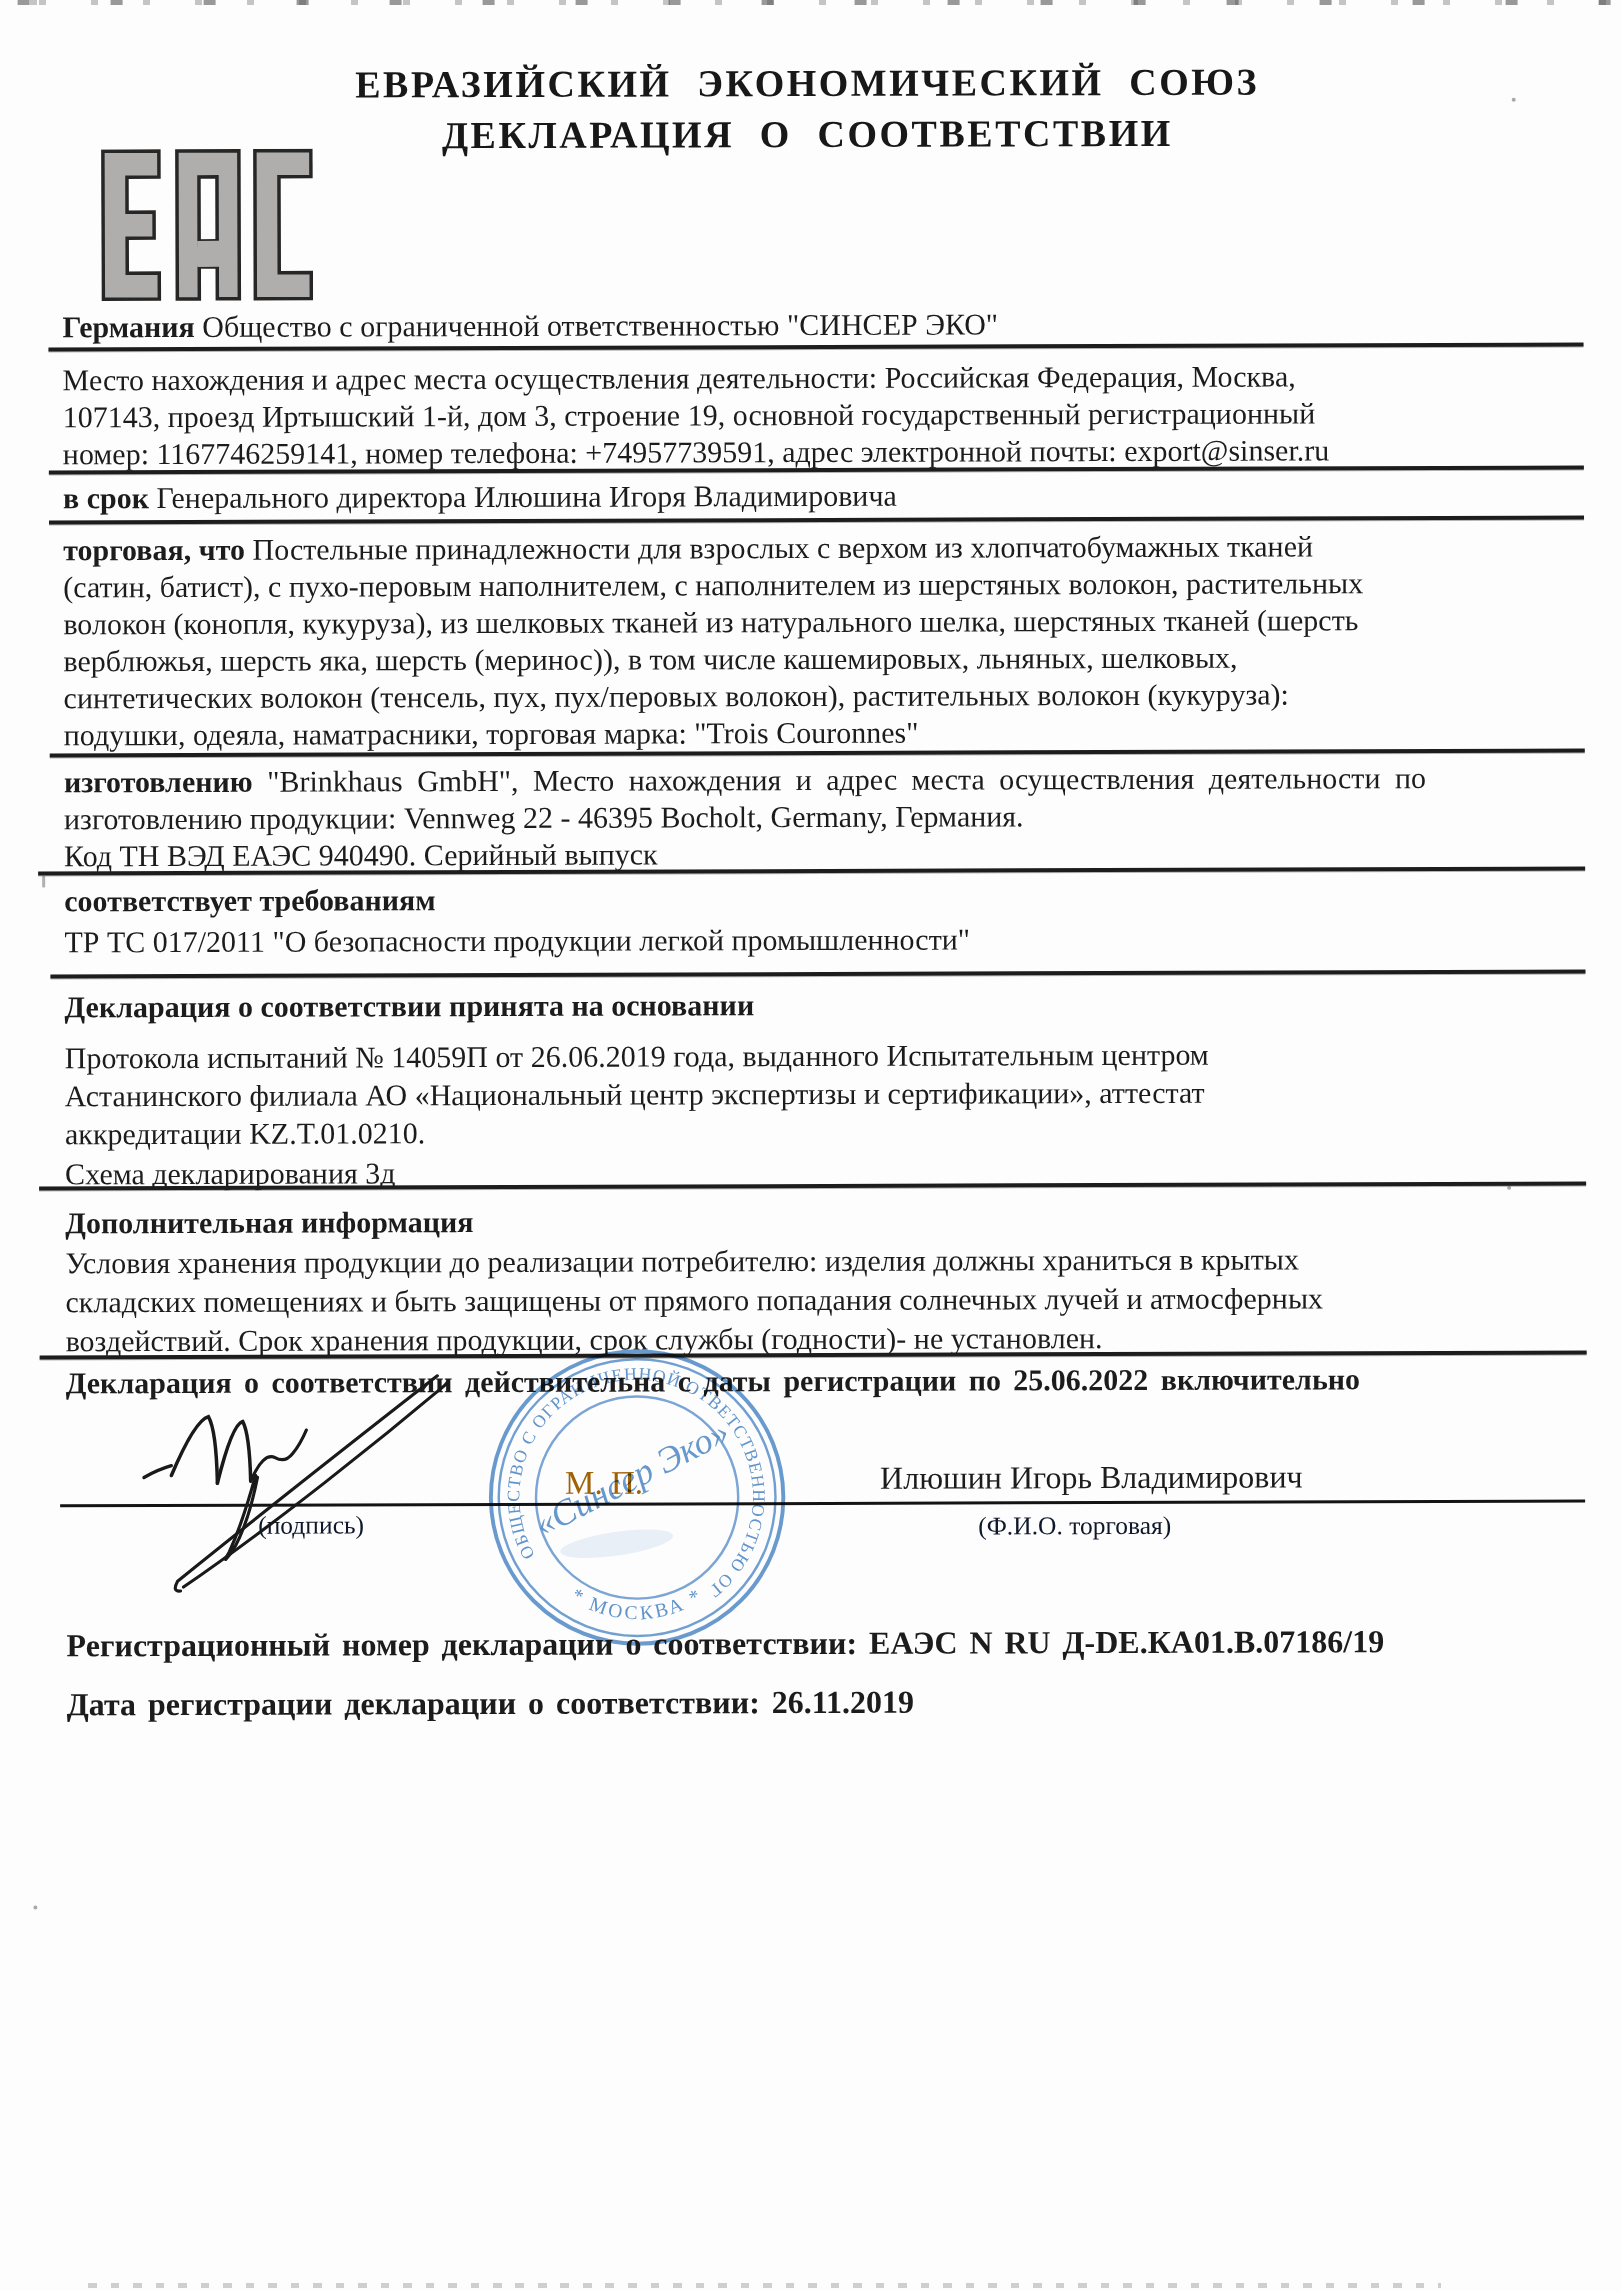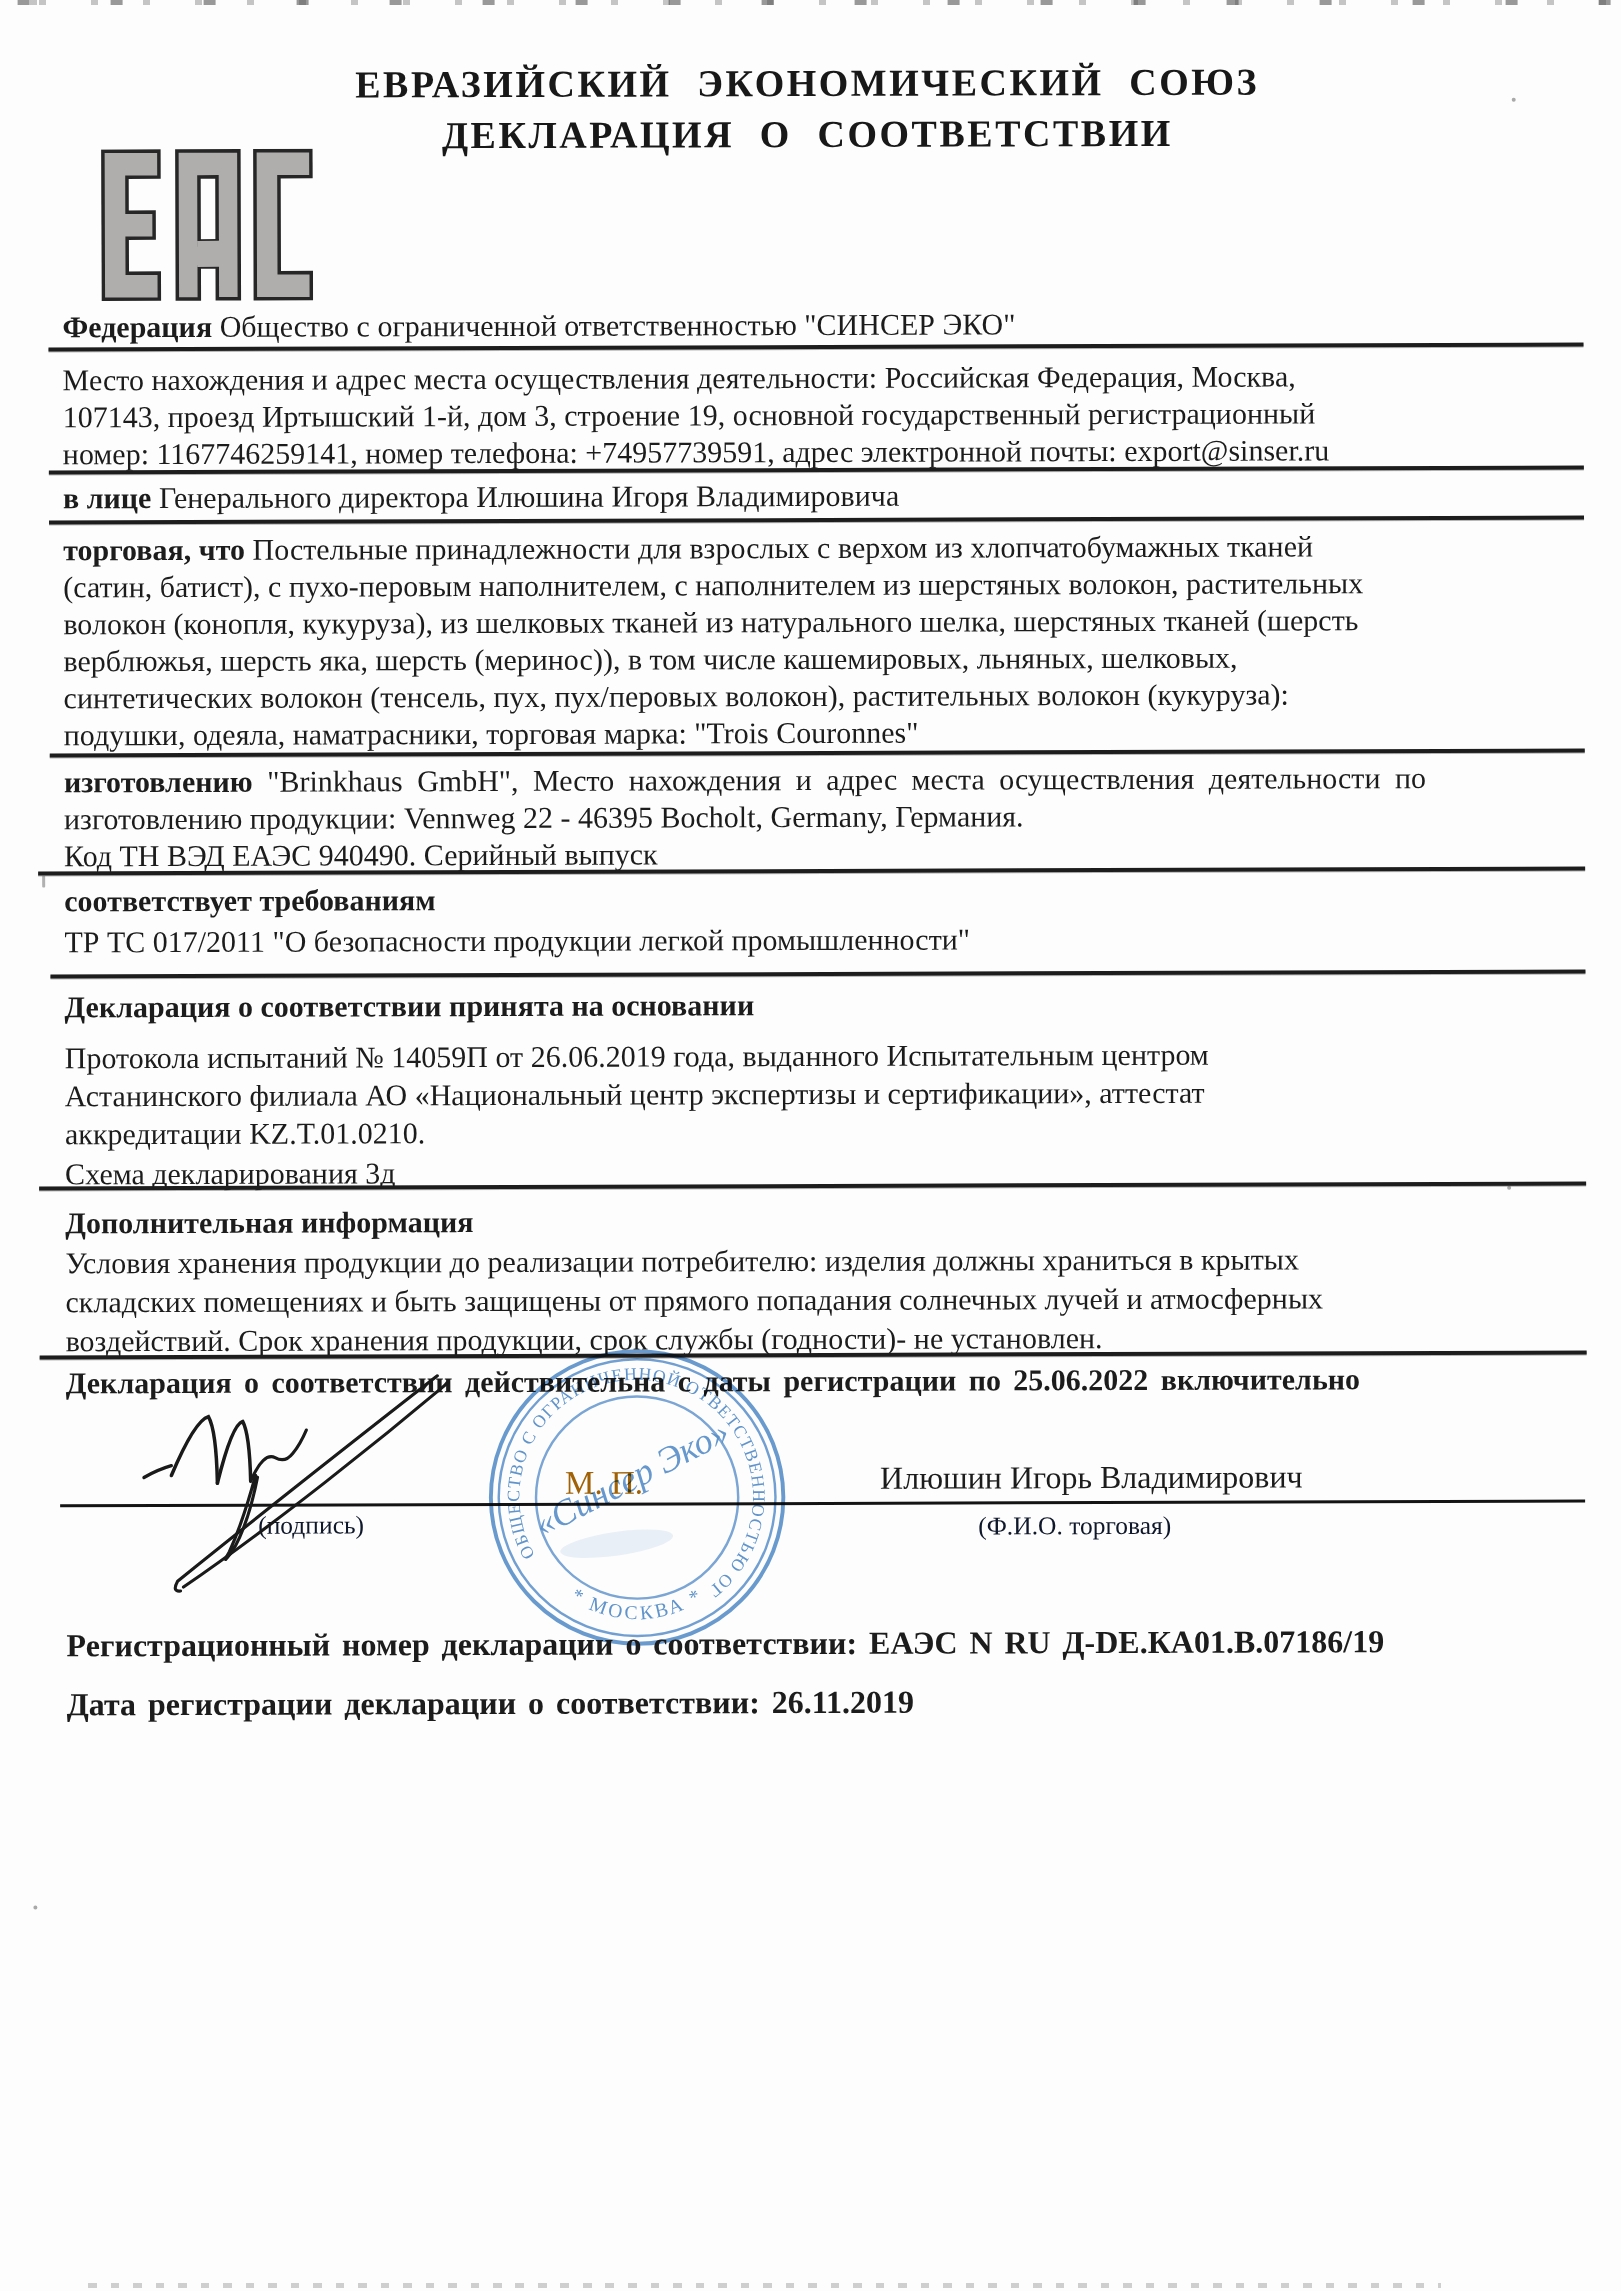--- a/index.html
+++ b/index.html
@@ -58,34 +58,34 @@
         <path d="M2 2 H58 V28 H26 V63 H53 V89 H26 V124 H58 V150 H2 Z"></path>
         <path fill-rule="evenodd" d="M76 2 H138 V150 H116 V118 H98 V150 H76 Z M98 28 H116 V92 H98 Z M98 92 H116 V96 H98 Z"></path>
         <path d="M154 2 H210 V28 H178 V124 H210 V150 H154 Z"></path>
       </g>
 
       <rect x="96" y="92" width="22" height="26" fill="#b0adad" stroke="none"></rect>
       <rect x="76" y="92" width="62" height="3" fill="#b0adad" stroke="none" opacity="0"></rect>
     </svg>
 
     <div class="abs body-text line" style="left:65px;top:306px;">
-      <span class="b">Федерация</span>
+      <span class="b">Германия</span>
       <span>Общество с ограниченной ответственностью "СИНСЕР ЭКО"</span>
     </div>
     <div class="abs rule" style="left:51px;top:345px;width:1535px;"></div>
 
     <div class="abs body-text" style="left:65px;top:359px;">
       <div class="line">Место нахождения и адрес места осуществления  деятельности: Российская Федерация, Москва,</div>
       <div class="line">107143, проезд Иртышский  1-й, дом 3, строение 19, основной государственный регистрационный</div>
       <div class="line">номер: 1167746259141, номер телефона: +74957739591, адрес электронной почты: export@sinser.ru</div>
     </div>
     <div class="abs rule" style="left:51px;top:468px;width:1535px;"></div>
 
     <div class="abs body-text line" style="left:65px;top:477px;">
-      <span class="b">в лице</span>
+      <span class="b">в срок</span>
       <span>Генерального директора Илюшина Игоря Владимировича</span>
     </div>
     <div class="abs rule" style="left:51px;top:518px;width:1535px;"></div>
 
     <div class="abs body-text" style="left:65px;top:529px;">
       <div class="line">
         <span class="b">торговая, что</span>
         <span>Постельные принадлежности для взрослых с верхом из хлопчатобумажных  тканей</span>
       </div>
       <div class="line">(сатин, батист), с пухо-перовым наполнителем, с наполнителем из шерстяных  волокон, растительных</div>

